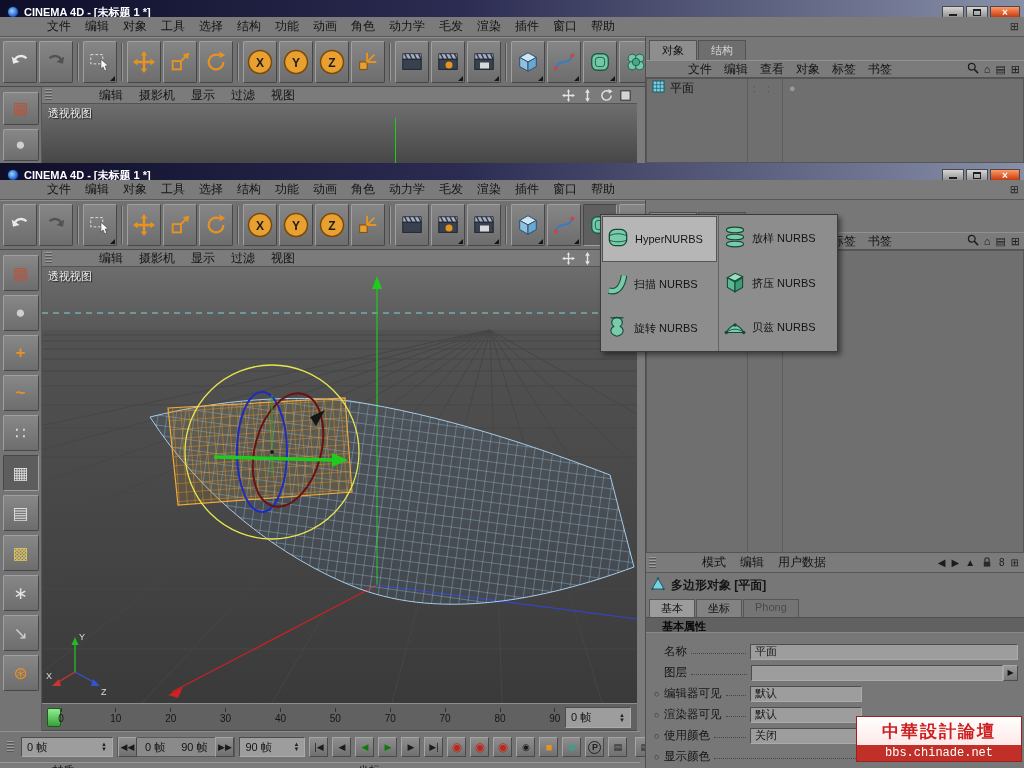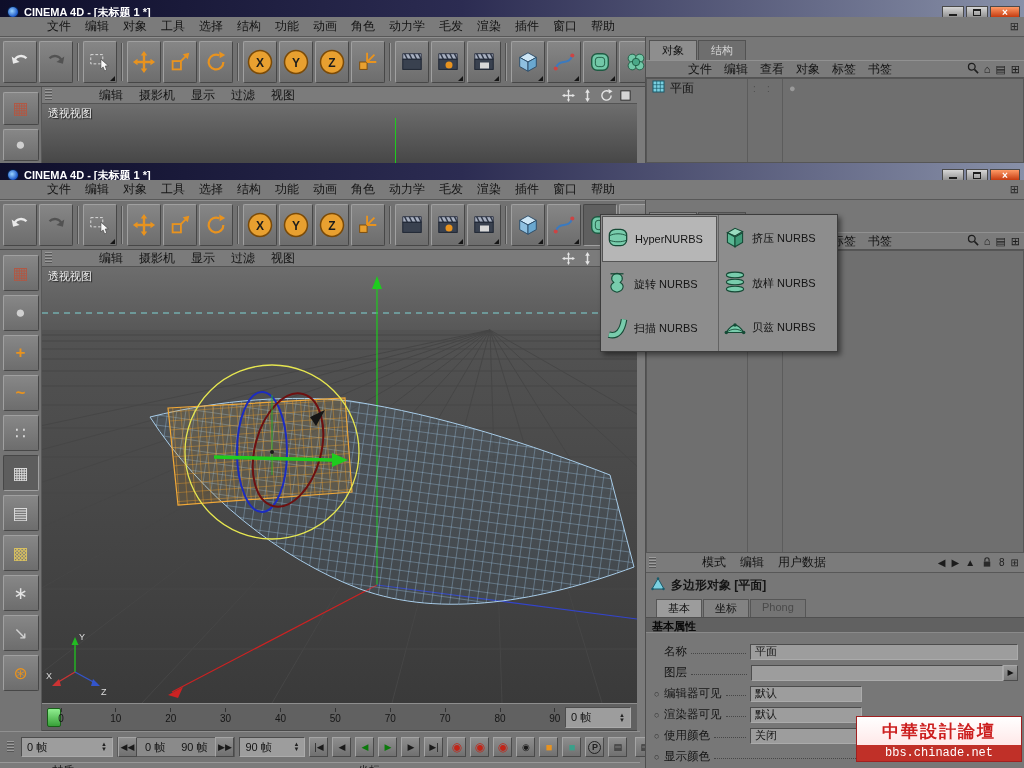--- a/index.html
+++ b/index.html
@@ -59,24 +59,24 @@
   .dotcol{color:#4e4e4e;font-size:10px;letter-spacing:1px;}
 
   .attr-header{height:15px;background:#7f7f7f;border-top:1px solid #9a9a9a;border-bottom:1px solid #5e5e5e;
     display:flex;align-items:center;font-size:11px;}
   .attr-menubar{height:20px;background:#7b7b7b;border-bottom:1px solid #585858;display:flex;align-items:center;}
   .attr-menubar .mi{padding:1px 7px;font-size:12px;}
   .attricons{margin-left:auto;display:flex;gap:6px;align-items:center;padding-right:5px;font-size:10px;color:#1c1c1c;}
   .attr-title{display:flex;align-items:center;gap:6px;padding:4px 5px;font-weight:bold;font-size:12px;height:24px;}
   .attr-tabs{display:flex;gap:1px;padding:2px 3px 0;height:20px;}
   .attr-tab{padding:1px 11px;font-size:11px;background:#828282;border:1px solid #565656;border-bottom:none;}
-  .attr-tab.active{background:#9c9c9c;margin-left:7px;}
+  .attr-tab.active{background:#9c9c9c;}
   .attr-tab.dim{color:#4a4a4a;background:#747474;}
   .section-bar{height:16px;background:#616161;border-top:1px solid #505050;border-bottom:1px solid #8a8a8a;
-    font-weight:bold;font-size:11px;padding:1px 6px;color:#0a0a0a;}
+    font-weight:bold;font-size:11px;padding:1px 16px;color:#0a0a0a;}
   .attr-row{display:flex;align-items:center;height:21px;padding:16px 6px 0 8px;font-size:11.5px;}
   .animdot{width:10px;font-size:9px;color:#2e2e2e;flex:0 0 auto;}
   .leader{flex:1;border-bottom:1px dotted #474747;margin:0 4px 5px 4px;height:10px;}
   .inp,.dd,.layerbox{background:#9d9d9d;border:1px solid;border-color:#4d4d4d #ababab #ababab #4d4d4d;
     height:16px;font-size:11px;display:flex;align-items:center;padding:0 4px;flex:0 0 auto;}
   .smallbtn{width:15px;height:16px;background:linear-gradient(#9a9a9a,#787878);border:1px solid;
     border-color:#a8a8a8 #4d4d4d #4d4d4d #a8a8a8;display:flex;align-items:center;justify-content:center;
     font-size:8px;flex:0 0 auto;}
   .spacer{flex:0 0 auto;}
 
@@ -953,46 +953,46 @@
     <div class="nmenu">
       <div class="ncol lft">
         <div class="nitem hl">
           <span class="nicon"><svg width="24" height="26">
                 <use href="#n-hyper"></use>
               </svg></span>
           <span>HyperNURBS</span>
         </div>
         <div class="nitem">
           <span class="nicon"><svg width="24" height="26">
+                <use href="#n-sweep"></use>
+              </svg></span>
+          <span>扫描 NURBS</span>
+        </div>
+        <div class="nitem">
+          <span class="nicon"><svg width="24" height="26">
                 <use href="#n-lathe"></use>
               </svg></span>
           <span>旋转 NURBS</span>
         </div>
+      </div>
+      <div class="ncol">
         <div class="nitem">
           <span class="nicon"><svg width="24" height="26">
-                <use href="#n-sweep"></use>
+                <use href="#n-loft"></use>
               </svg></span>
-          <span>扫描 NURBS</span>
+          <span>放样 NURBS</span>
         </div>
-      </div>
-      <div class="ncol">
         <div class="nitem">
           <span class="nicon"><svg width="24" height="26">
                 <use href="#n-extrude"></use>
               </svg></span>
           <span>挤压 NURBS</span>
         </div>
         <div class="nitem">
           <span class="nicon"><svg width="24" height="26">
-                <use href="#n-loft"></use>
-              </svg></span>
-          <span>放样 NURBS</span>
-        </div>
-        <div class="nitem">
-          <span class="nicon"><svg width="24" height="26">
                 <use href="#n-bezier"></use>
               </svg></span>
           <span>贝兹 NURBS</span>
         </div>
       </div>
     </div>
   </section>
 
   <div class="watermark">
     <div class="wm1">中華設計論壇</div>

